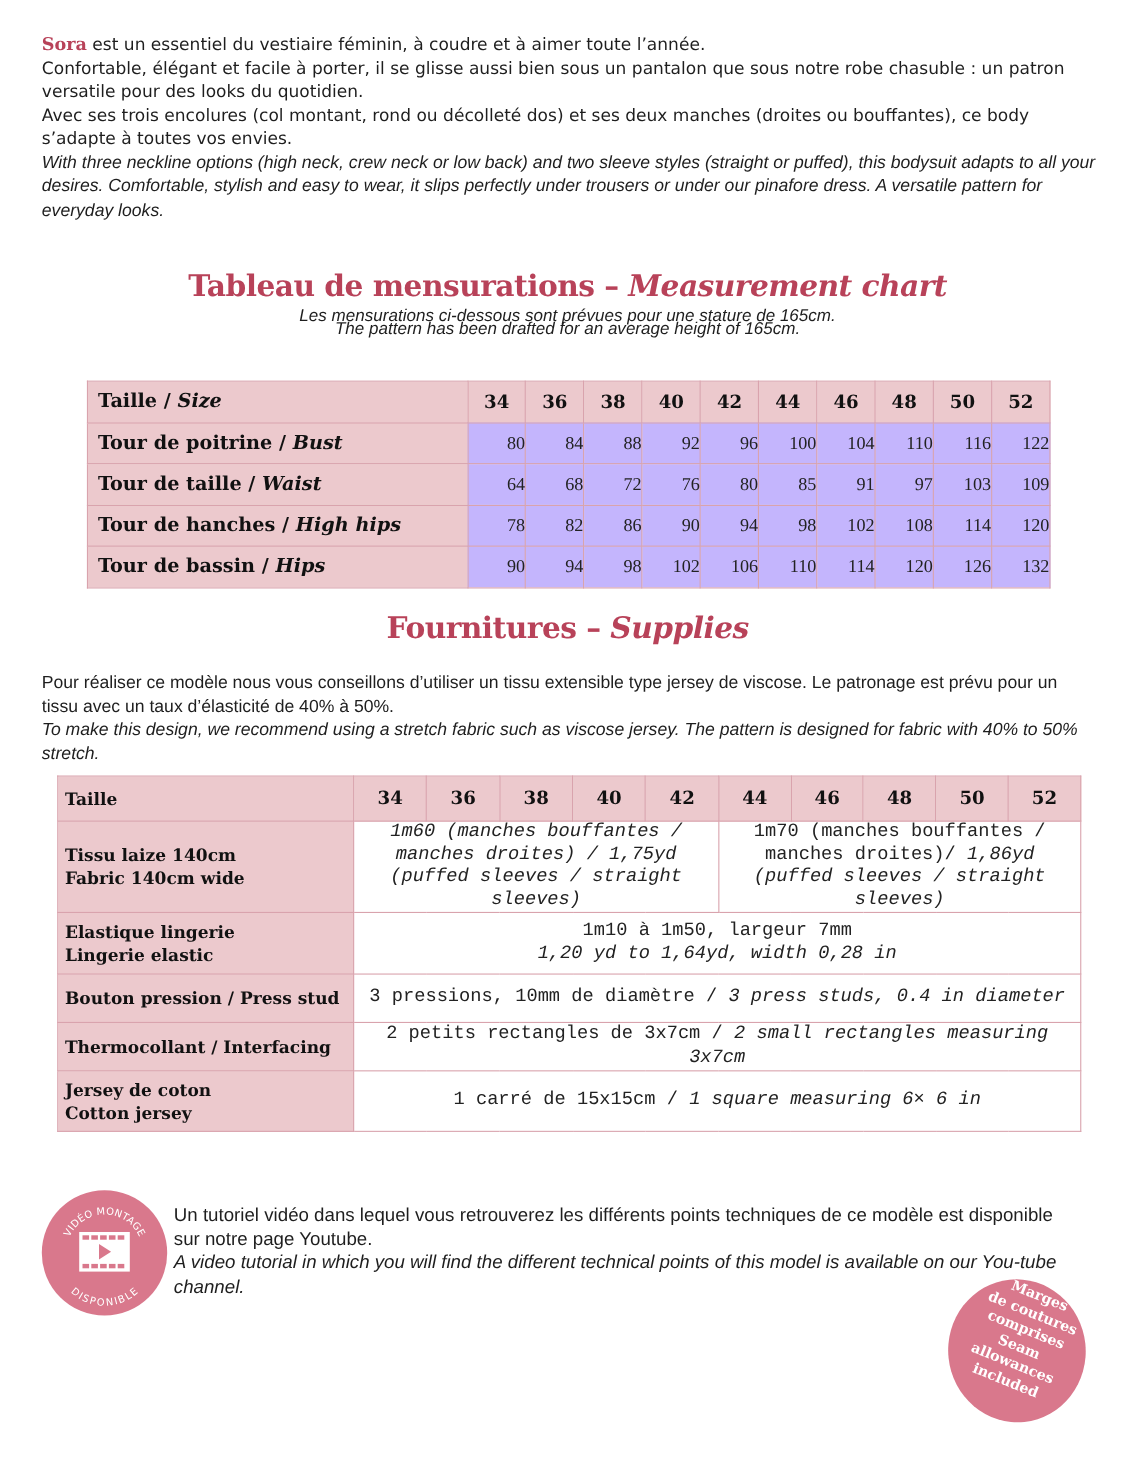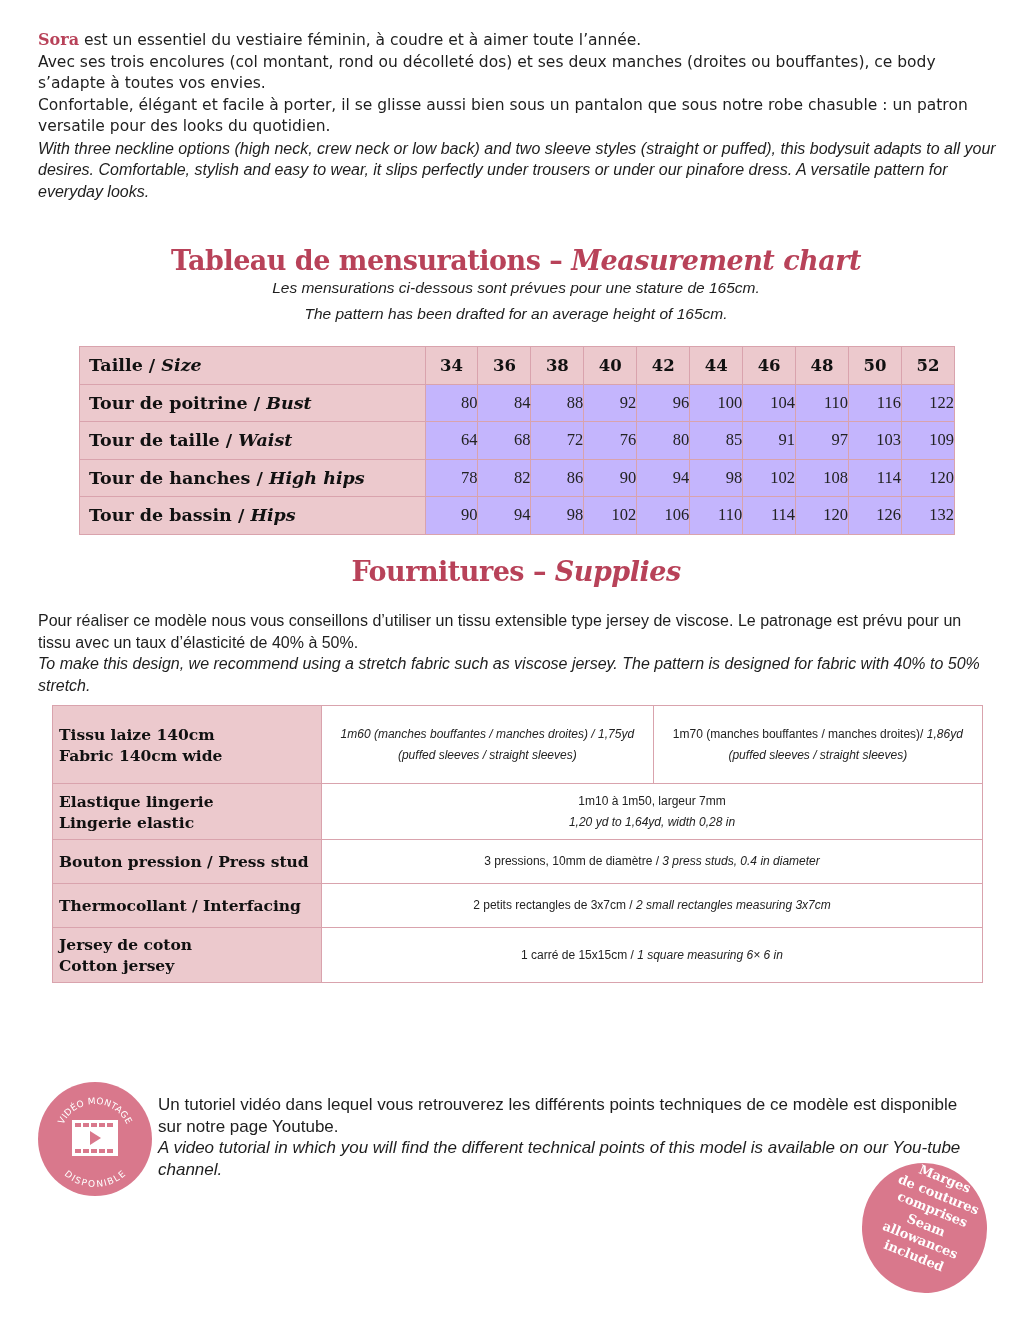--- a/index.html
+++ b/index.html
@@ -29,21 +29,21 @@
   .meas .lbl .it { font-style: italic; }
   .meas th.sz { background: #ecc9cd; font-family: "DejaVu Serif", serif; font-weight: bold; font-size: 16.5px; color: #111; width: 53px; }
   .meas td.val { background: #c4b5fd; color: #222; font-family: Liberation Serif, serif; font-size: 16.5px; text-align: right; }
 
   
   .supp-intro { position: absolute; left: 38px; top: 610px; width: 960px; font-family: "Liberation Sans", sans-serif; font-size: 16px; line-height: 21.5px; }
   .supp-intro .en { font-style: italic; }
 
   
   .supp { left: 52px; top: 705px; width: 931px; }
-  .supp td, .supp th { border: 1px solid #d9a3ad; text-align: center; font-family: Liberation Sans, sans-serif; font-size: 12px; line-height: 20.5px; }
+  .supp td, .supp th { border: 1px solid #d9a3ad; text-align: center; font-family: Liberation Mono, monospace; font-size: 17px; line-height: 20.5px; }
   .supp .lbl { background: #ecc9cd; text-align: left; padding-left: 6px; width: 269px;
     font-family: "DejaVu Serif", serif; font-weight: bold; font-size: 15.5px; color: #111; line-height: 21px; }
   .supp .lbl .it { }
   .supp th.sz { background: #ecc9cd; font-family: "DejaVu Serif", serif; font-weight: bold; font-size: 16.5px; color: #111; height: 41px; }
   .supp td.val { background: #fff; color: #222; padding: 0 2px; }
   .supp td.val .it { font-style: italic; }
 
   
   .video-badge { position: absolute; left: 38px; top: 1082px; width: 114px; height: 114px; border-radius: 50%; background: #d9788c; }
   .video-badge svg { position: absolute; left: 0; top: 0; }
@@ -53,30 +53,30 @@
   
   .seam-badge { position: absolute; left: 862px; top: 1163px; width: 125px; height: 130px; border-radius: 50%; background: #d9788c; transform: rotate(-6deg); }
   .seam-text { position: absolute; left: 0; top: 4px; width: 125px; text-align: center;
     font-family: "DejaVu Serif", serif; font-weight: bold; color: #fff; font-size: 13px; line-height: 16.5px; transform: rotate(28deg); transform-origin: 62px 62px; }
 </style>
 </head>
 <body>
 
 <div class="intro">
   <p><span class="brand">Sora</span><span> est un essentiel du vestiaire féminin, à coudre et à aimer toute l’année.</span></p>
+  <p>Confortable, élégant et facile à porter, il se glisse aussi bien sous un pantalon que sous notre robe chasuble : un patron versatile pour des looks du quotidien.</p>
   <p>Avec ses trois encolures (col montant, rond ou décolleté dos) et ses deux manches (droites ou bouffantes), ce body s’adapte à toutes vos envies.</p>
-  <p>Confortable, élégant et facile à porter, il se glisse aussi bien sous un pantalon que sous notre robe chasuble : un patron versatile pour des looks du quotidien.</p>
   <p class="en">With three neckline options (high neck, crew neck or low back) and two sleeve styles (straight or puffed), this bodysuit adapts to all your desires. Comfortable, stylish and easy to wear, it slips perfectly under trousers or under our pinafore dress. A versatile pattern for everyday looks.</p>
 </div>
 
 <div class="section-title" style="top:245px;">
   <span>Tableau de mensurations – </span><span class="it">Measurement chart</span>
 </div>
 <div class="subnote" style="top:278px;">Les mensurations ci-dessous sont prévues pour une stature de 165cm.</div>
-<div class="subnote" style="top:304px;">The pattern has been drafted for an average height of 165cm.</div>
+<div class="subnote" style="top:290px;">The pattern has been drafted for an average height of 165cm.</div>
 
 <table class="meas">
   <tbody>
       <tr>
     <th class="lbl"><span>Taille / </span><span class="it">Size</span></th>
     <th class="sz">34</th>
     <th class="sz">36</th>
     <th class="sz">38</th>
     <th class="sz">40</th>
     <th class="sz">42</th>
@@ -144,20 +144,33 @@
 <div class="section-title" style="top:556px;">
   <span>Fournitures – </span><span class="it">Supplies</span>
 </div>
 <div class="supp-intro">
   <p>Pour réaliser ce modèle nous vous conseillons d’utiliser un tissu extensible type jersey de viscose. Le patronage est prévu pour un tissu avec un taux d’élasticité de 40% à 50%.</p>
   <p class="en">To make this design, we recommend using a stretch fabric such as viscose jersey. The pattern is designed for fabric with 40% to 50% stretch.</p>
 </div>
 
 <table class="supp">
   <tbody>
+      <tr>
+    <th class="lbl">Taille</th>
+    <th class="sz">34</th>
+    <th class="sz">36</th>
+    <th class="sz">38</th>
+    <th class="sz">40</th>
+    <th class="sz">42</th>
+    <th class="sz">44</th>
+    <th class="sz">46</th>
+    <th class="sz">48</th>
+    <th class="sz">50</th>
+    <th class="sz">52</th>
+  </tr>
   <tr style="height:78px;">
     <td class="lbl">
           <div>Tissu laize 140cm</div>
           <div class="it">Fabric 140cm wide</div>
         </td>
     <td class="val" colspan="5"><span class="it">1m60 (manches bouffantes / manches droites) / </span><span class="it">1,75yd (puffed sleeves / straight sleeves)</span></td>
     <td class="val" colspan="5"><span>1m70 (manches bouffantes / manches droites)/ </span><span class="it">1,86yd (puffed sleeves / straight sleeves)</span></td>
   </tr>
   <tr style="height:56px;">
     <td class="lbl">

